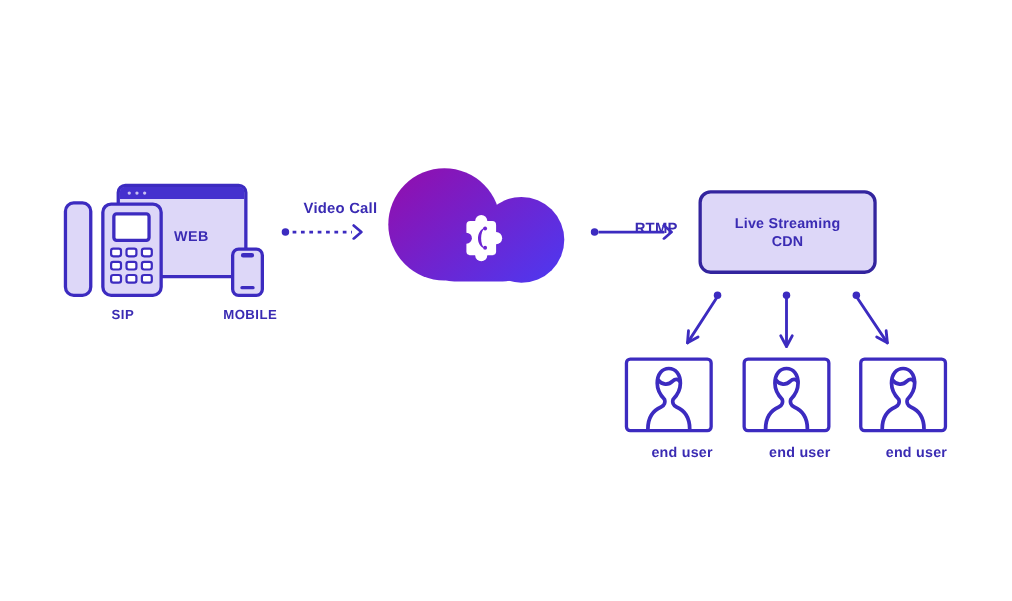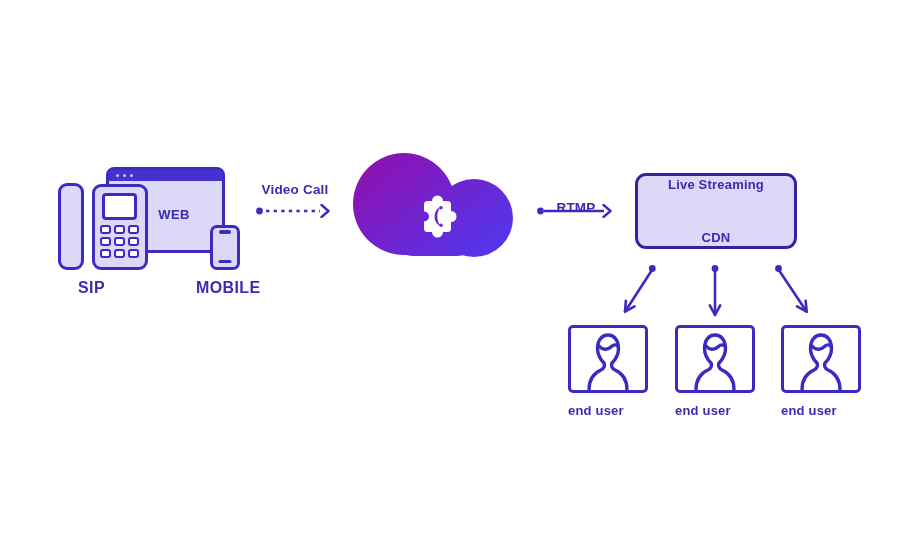--- a/index.html
+++ b/index.html
@@ -11,26 +11,26 @@
     --dots:#c9c1f2;
   }
   *{margin:0;padding:0;box-sizing:border-box;}
   html,body{background:#fff;}
   body{font-family:"Liberation Sans",sans-serif;}
   .canvas{
     position:relative;width:920px;height:546px;background:#ffffff;overflow:hidden;
   }
   .abs{position:absolute;}
   .lbl{
-    position:absolute;color:var(--text);font-weight:700;font-size:16px;
-    letter-spacing:.4px;text-align:left;
+    position:absolute;color:var(--text);font-weight:700;font-size:12px;
+    letter-spacing:.4px;text-align:right;
   }
   .flow-lbl{
     position:absolute;color:var(--text);font-weight:700;font-size:13.5px;
-    text-align:center;letter-spacing:.2px;
+    text-align:right;letter-spacing:.2px;
   }
   
   .browser{
     left:106px;top:167px;width:119px;height:86px;background:var(--light);
     border:3px solid var(--stroke);border-radius:8px 8px 5px 5px;z-index:1;
   }
   .titlebar{
     height:11px;background:var(--titlebar);border-radius:4px 4px 0 0;
     display:flex;align-items:center;gap:4px;padding-left:7px;
   }
@@ -67,31 +67,31 @@
     width:12px;height:4px;border:2px solid var(--stroke);border-radius:3px;
   }
   .mobile-homebar{
     position:absolute;left:50%;transform:translateX(-50%);bottom:4px;
     width:13px;height:3px;background:var(--stroke);border-radius:2px;
   }
   
   .cdn-box{
     left:635px;top:173px;width:162px;height:76px;background:var(--light);
     border:3.5px solid var(--stroke-dark);border-radius:11px;
-    display:flex;flex-direction:column;align-items:center;justify-content:space-between;
+    display:flex;flex-direction:column;align-items:center;justify-content:center;
     color:var(--text);font-weight:700;font-size:13px;line-height:17px;letter-spacing:.2px;
   }
   
   .user-card{
     position:absolute;top:325px;width:80px;height:68px;background:#fff;
     border:3px solid var(--stroke);border-radius:5px;overflow:hidden;
     display:flex;align-items:flex-end;justify-content:center;
   }
   .eu-lbl{
-    position:absolute;top:403px;width:80px;text-align:left;
+    position:absolute;top:403px;width:80px;text-align:right;
     color:var(--text);font-weight:700;font-size:13px;letter-spacing:.2px;
   }
 </style>
 </head>
 <body>
 
 <div class="canvas">
 
   <div class="abs browser">
     <div class="titlebar">

